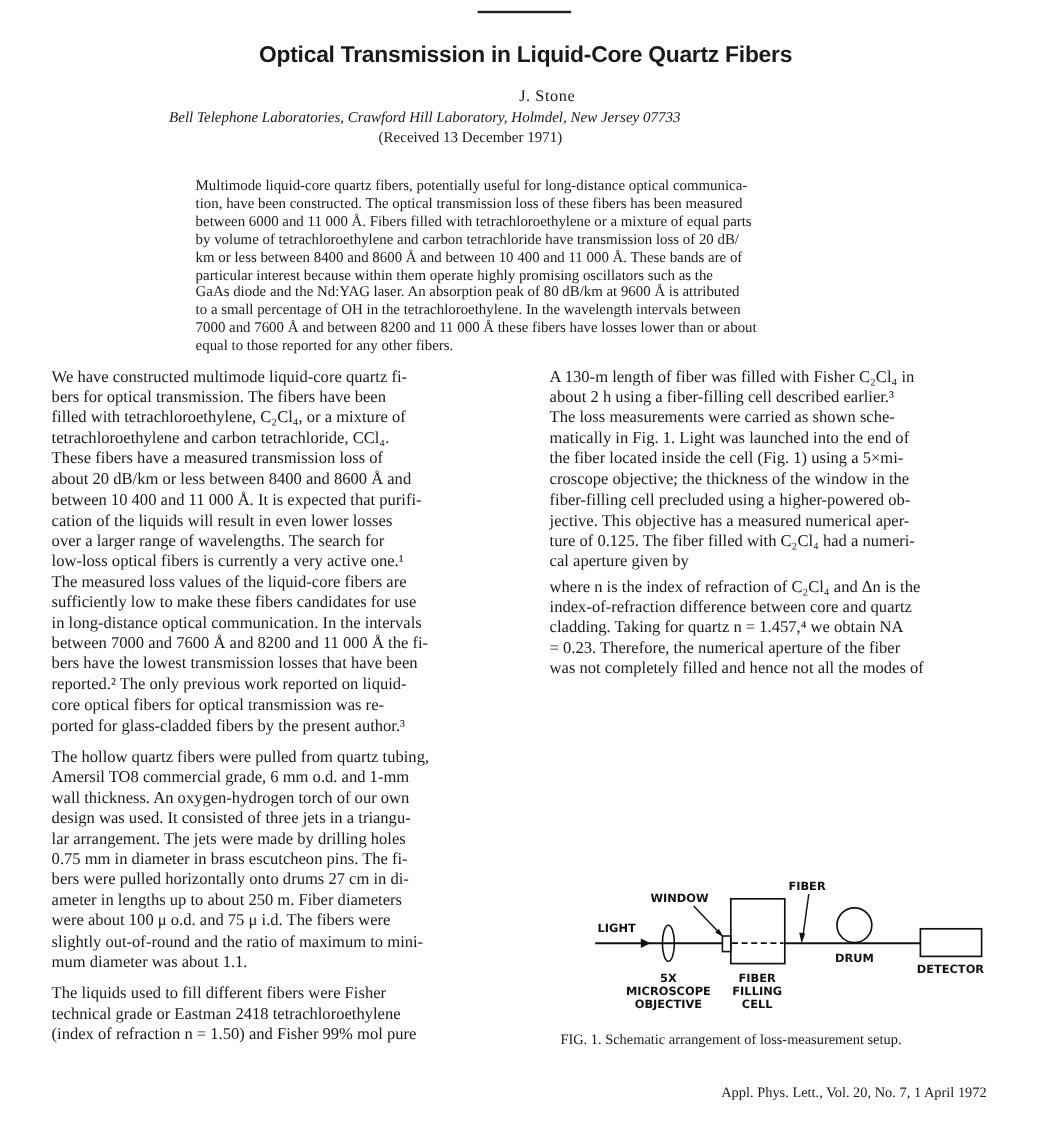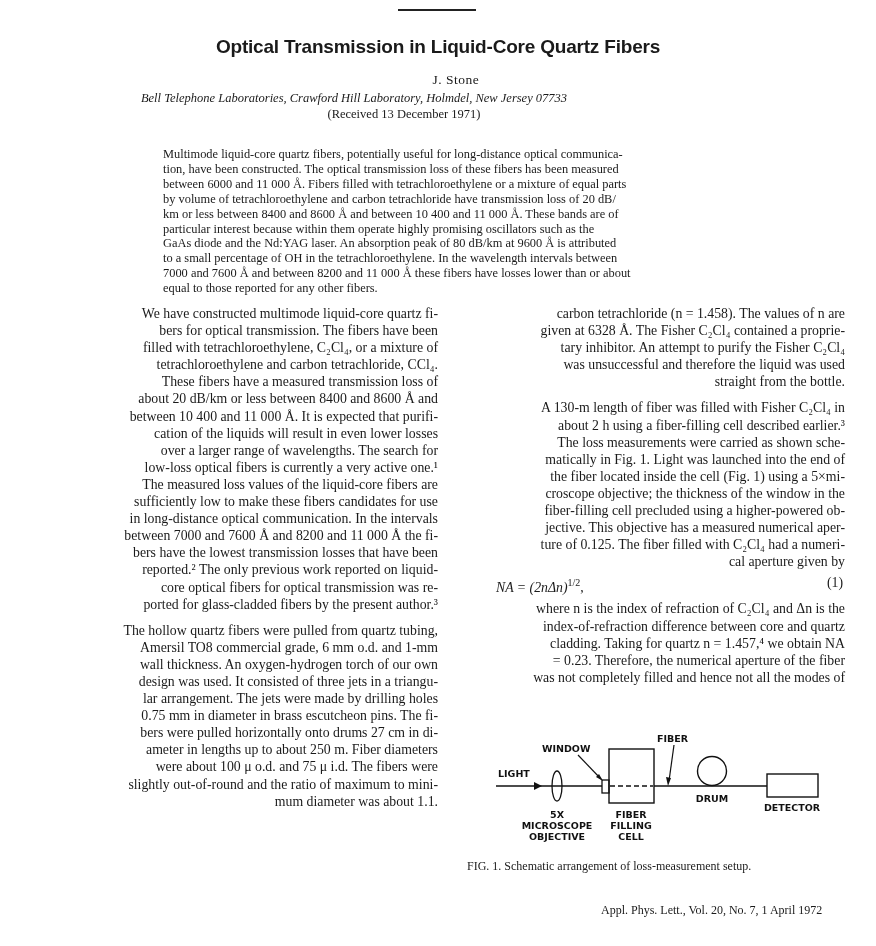--- a/index.html
+++ b/index.html
@@ -7,27 +7,27 @@
          font-family:"DejaVu Serif", serif; }
   .rule { position:absolute; left:398px; top:9px; width:78px; height:2px; background:#222; }
   .title { position:absolute; left:0; width:876px; top:36px; text-align:center;
            font-family:Liberation Sans, sans-serif; font-weight:bold; font-size:19px; letter-spacing:-0.2px; }
   .author { position:absolute; left:18px; width:876px; top:72px; text-align:center;
             font-family:"Liberation Serif", serif; font-size:13.5px; letter-spacing:0.5px; }
   .affil { position:absolute; left:0; width:708px; top:91px; text-align:center;
            font-family:"Liberation Serif", serif; font-size:12.5px; }
   .affil i { font-style:italic; }
   .received { position:absolute; left:0; width:784px; top:107px; text-align:center;
-              font-family:"Liberation Serif", serif; font-size:12.5px;padding-left:12px; }
+              font-family:"Liberation Serif", serif; font-size:12.5px; }
   .abstract { position:absolute; left:163px; top:127px; width:580px;
               font-family:"Liberation Serif", serif; font-size:12.4px; line-height:14.9px;margin-top:20px; }
   .col { position:absolute; font-family:"Liberation Serif", serif; font-size:13.8px; line-height:17.1px; }
   .col-left { left:43px; top:305px; width:395px; }
   .col-right { left:458px; top:305px; width:387px; }
-  .col p { margin:0 0 9px 0; white-space:pre-line;text-align:right; }
+  .col p { margin:0 0 9px 0; white-space:pre-line; }
   .abstract p { margin:0; white-space:pre-line; }
   .eq { position:relative; height:20px; margin:2px 0 6px 0; }
   .eq-lhs { position:absolute; left:38px; top:0; font-style:italic; }
   .eq-num { position:absolute; right:2px; top:0; }
   .figure { position:absolute; left:490px; top:725px; width:350px; height:120px; }
   .figure svg text { font-family:"DejaVu Sans", sans-serif; font-weight:bold; font-size:9.5px; fill:#111; }
   .caption { position:absolute; left:467px; top:859px; font-family:Liberation Serif, serif; font-size:12px; }
   .footer { position:absolute; left:601px; top:903px; font-family:"Liberation Serif", serif; font-size:12px; }
 </style>
 </head>
@@ -75,42 +75,36 @@
 Amersil TO8 commercial grade, 6 mm o.d. and 1-mm
 wall thickness. An oxygen-hydrogen torch of our own
 design was used. It consisted of three jets in a triangu-
 lar arrangement. The jets were made by drilling holes
 0.75 mm in diameter in brass escutcheon pins. The fi-
 bers were pulled horizontally onto drums 27 cm in di-
 ameter in lengths up to about 250 m. Fiber diameters
 were about 100 μ o.d. and 75 μ i.d. The fibers were
 slightly out-of-round and the ratio of maximum to mini-
 mum diameter was about 1.1.</p>
+  <p>The liquids used to fill different fibers were Fisher
+technical grade or Eastman 2418 tetrachloroethylene
+(index of refraction n = 1.50) and Fisher 99% mol pure</p>
 </div>
 
 <div class="col col-right">
-  <p>carbon tetrachloride (n = 1.458). The values of n are
-given at 6328 Å. The Fisher C₂Cl₄ contained a proprie-
-tary inhibitor. An attempt to purify the Fisher C₂Cl₄
-was unsuccessful and therefore the liquid was used
-straight from the bottle.</p>
   <p style="margin-bottom:4px">A 130-m length of fiber was filled with Fisher C₂Cl₄ in
 about 2 h using a fiber-filling cell described earlier.³
 The loss measurements were carried as shown sche-
 matically in Fig. 1. Light was launched into the end of
 the fiber located inside the cell (Fig. 1) using a 5×mi-
 croscope objective; the thickness of the window in the
 fiber-filling cell precluded using a higher-powered ob-
 jective. This objective has a measured numerical aper-
 ture of 0.125. The fiber filled with C₂Cl₄ had a numeri-
 cal aperture given by</p>
-  <div class="eq">
-    <span class="eq-lhs"><span>NA = (2nΔn)</span><sup style="font-style:normal;font-size:10px">1/2</sup><span style="font-style:normal">,</span></span>
-    <span class="eq-num">(1)</span>
-  </div>
   <p>where n is the index of refraction of C₂Cl₄ and Δn is the
 index-of-refraction difference between core and quartz
 cladding. Taking for quartz n = 1.457,⁴ we obtain NA
 = 0.23. Therefore, the numerical aperture of the fiber
 was not completely filled and hence not all the modes of</p>
 </div>
 
 <div class="figure">
   <svg width="350" height="120" viewBox="0 0 350 120">
 

